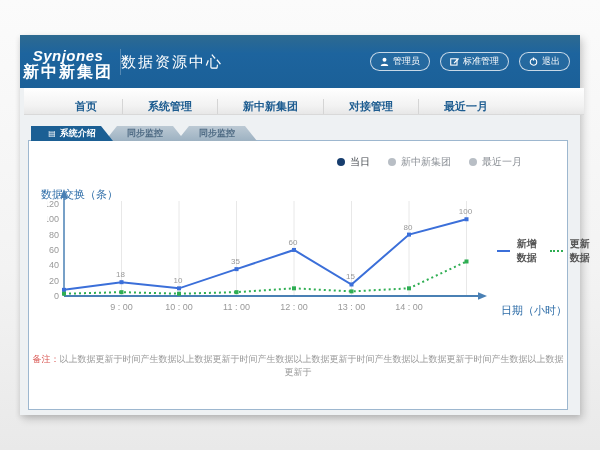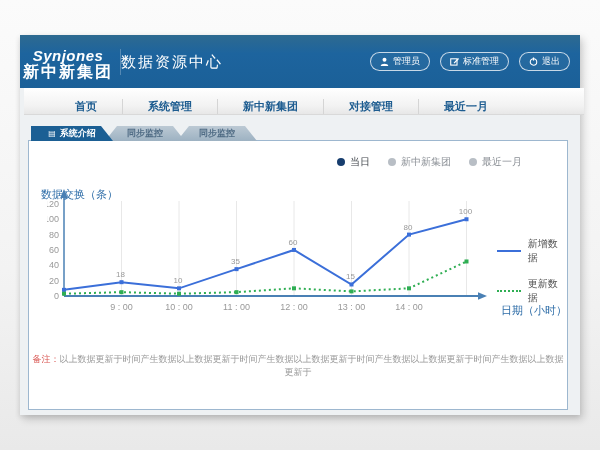--- a/index.html
+++ b/index.html
@@ -52,21 +52,21 @@
   .radio .dot { width:8px; height:8px; border-radius:50%; background:#b8bec5; }
   .radio.selected { color:#3a3f45; }
   .radio.selected .dot { background:#173d6e; }
 
   .chart-ylabel { position:absolute; left:12px; top:31px; font-size:11px; font-weight:normal; color:#2e6da8;margin-top:15px; }
   .chart-xlabel { position:absolute; left:472px; top:162px; font-size:11px; font-weight:normal; color:#2e6da8; }
 
   .chart-svg { position:absolute; left:18px; top:42px; }
   .chart-svg text { font-family:"Liberation Sans","DejaVu Sans",sans-serif; }
 
-  .legend { position:absolute; left:468px; top:96px; display:flex; flex-direction:column; gap:12px; }
+  .legend { position:absolute; left:468px; top:96px; display:flex; flex-direction:row; gap:12px;font-weight:bold; }
   .legend-item { display:flex; align-items:center; gap:7px; font-size:10px; color:#555; cursor:pointer; }
   .legend-line { width:24px; height:0; }
   .legend-line.solid { border-top:2px solid #3b6fd9; }
   .legend-line.dotted { border-top:2px dotted #2fae53; }
 
   .note { position:absolute; left:0; top:212px; width:100%; text-align:center; font-size:9px; color:#999; }
   .note .note-label { color:#d8534f; }
 </style>
 </head>
 <body>

